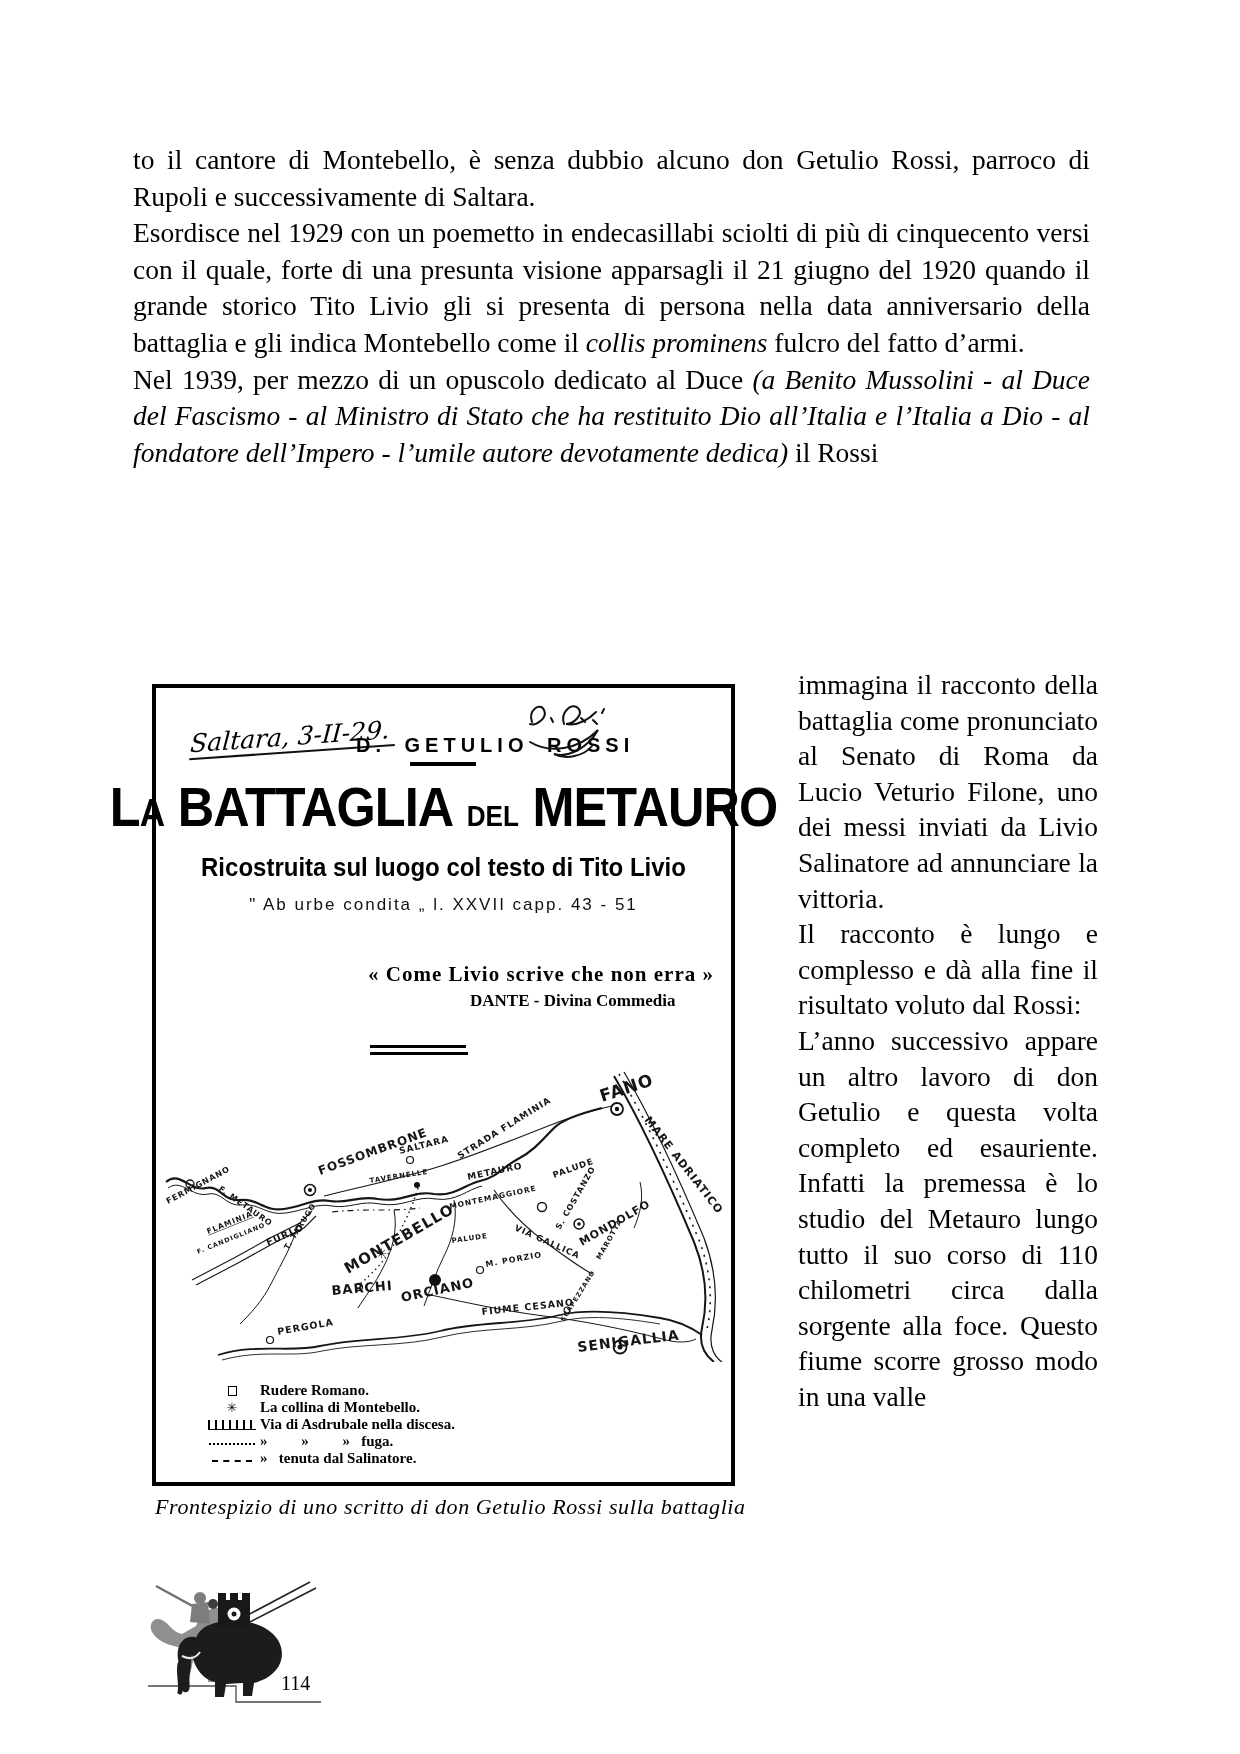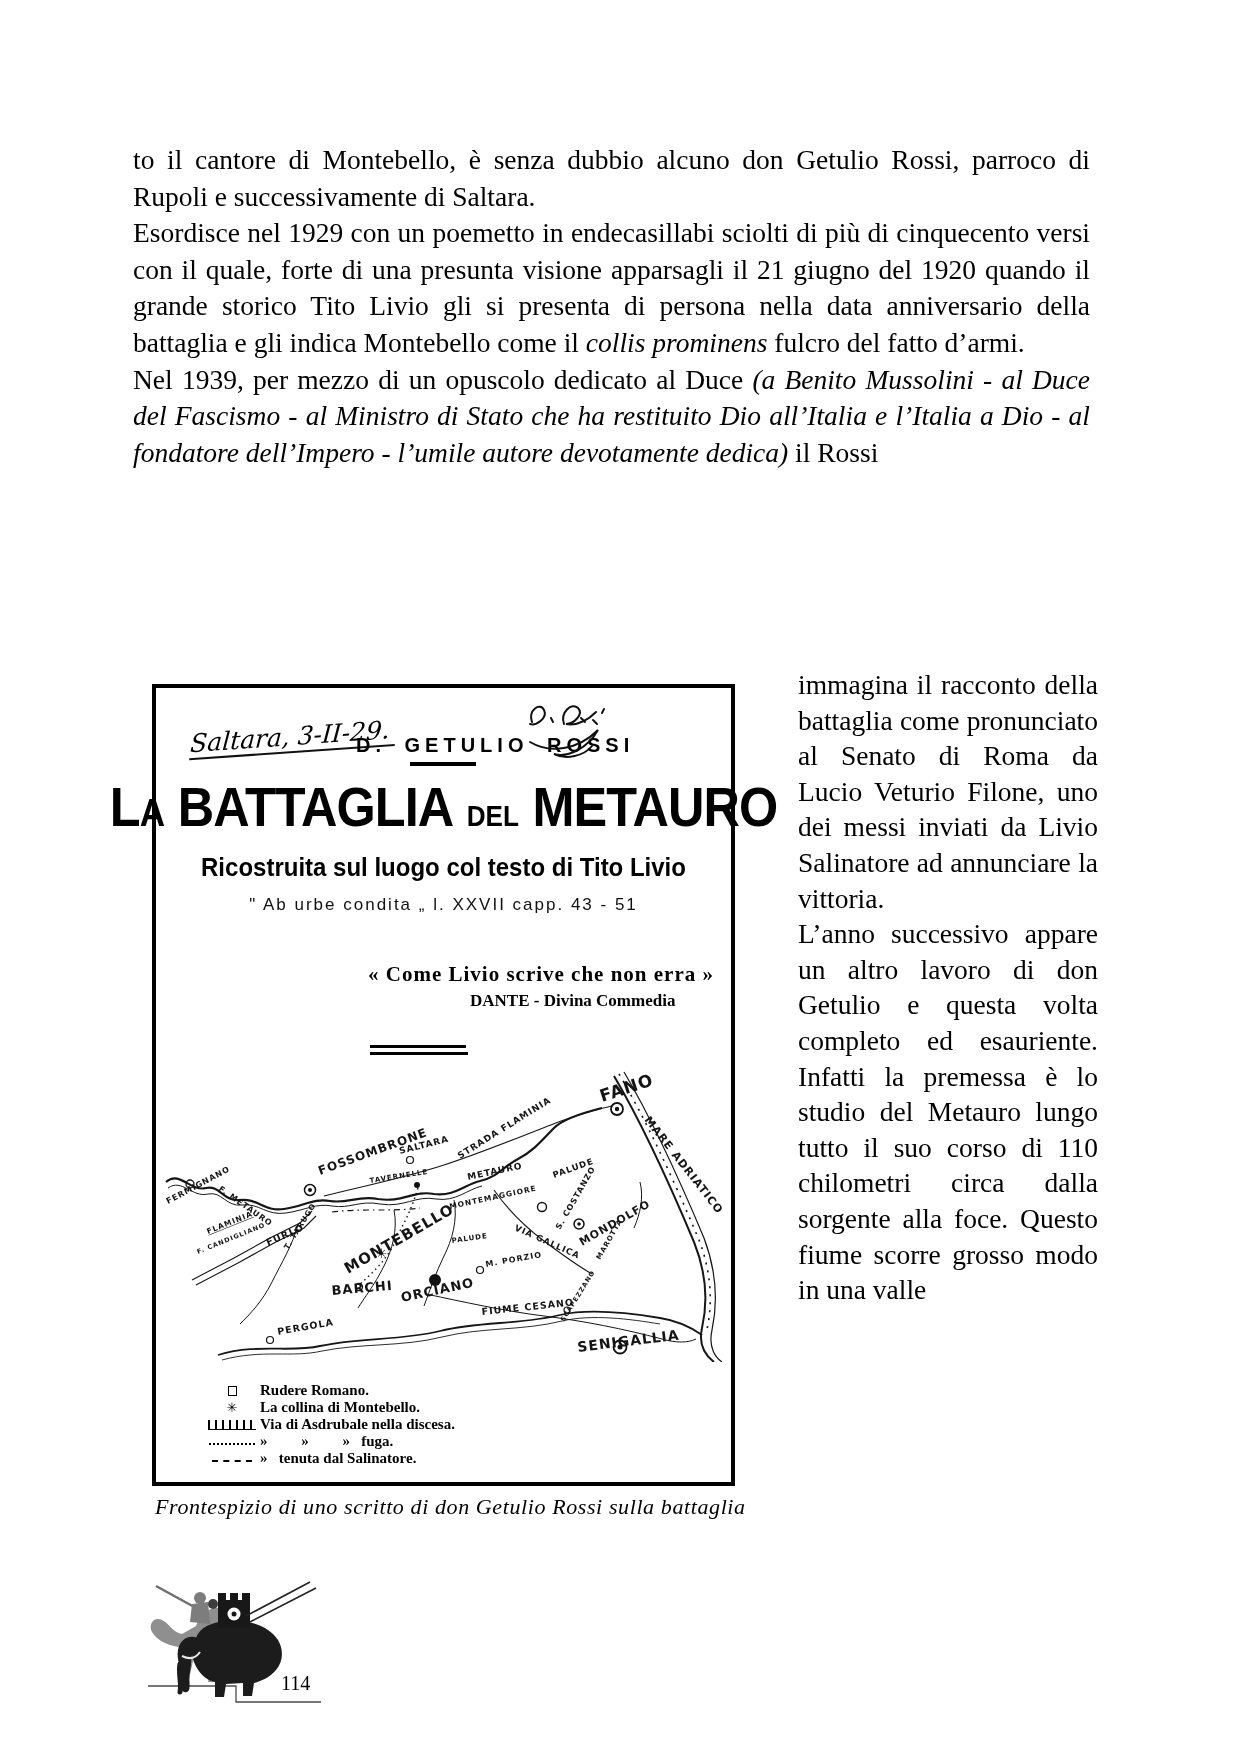--- a/index.html
+++ b/index.html
@@ -62,20 +62,21 @@
 <div class="page">
 
   <div class="main-text">
     <p>to il cantore di Montebello, è senza dubbio alcuno don Getulio Rossi, parroco di Rupoli e successivamente di Saltara.</p>
     <p><span>Esordisce nel 1929 con un poemetto in endecasillabi sciolti di più di cinquecento versi con il quale, forte di una presunta visione apparsagli il 21 giugno del 1920 quando il grande storico Tito Livio gli si presenta di persona nella data anniversario della battaglia e gli indica Montebello come il </span><i>collis prominens</i><span> fulcro del fatto d’armi.</span></p>
     <p><span>Nel 1939, per mezzo di un opuscolo dedicato al Duce </span><i>(a Benito Mussolini - al Duce del Fascismo - al Ministro di Stato che ha restituito Dio all’Italia e l’Italia a Dio - al fondatore dell’Impero - l’umile autore devotamente dedica)</i><span> il Rossi</span></p>
   </div>
 
   <div class="right-col">
     <p>immagina il racconto della battaglia come pronunciato al Senato di Roma da Lucio Veturio Filone, uno dei messi inviati da Livio Salinatore ad annunciare la vittoria.</p>
+    <p>Il racconto è lungo e complesso e dà alla fine il risultato voluto dal Rossi:</p>
     <p>L’anno successivo appare un altro lavoro di don Getulio e questa volta completo ed esauriente. Infatti la premessa è lo studio del Metauro lungo tutto il suo corso di 110 chilometri circa dalla sorgente alla foce. Questo fiume scorre grosso modo in una valle</p>
   </div>
 
   <div class="figure-frame">
 
     <div class="hand-date">Saltara, 3-II-29.</div>
 
     <div class="author-line">D. GETULIO ROSSI</div>
     <div class="author-underline"></div>
 

